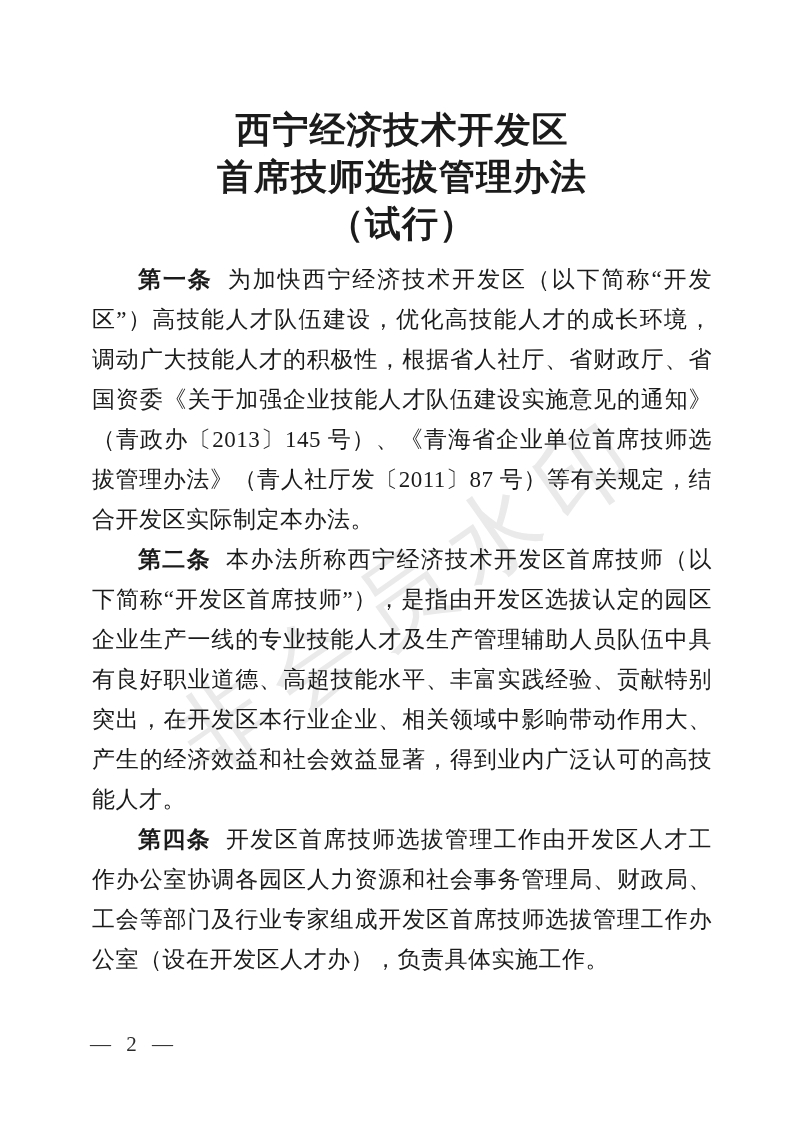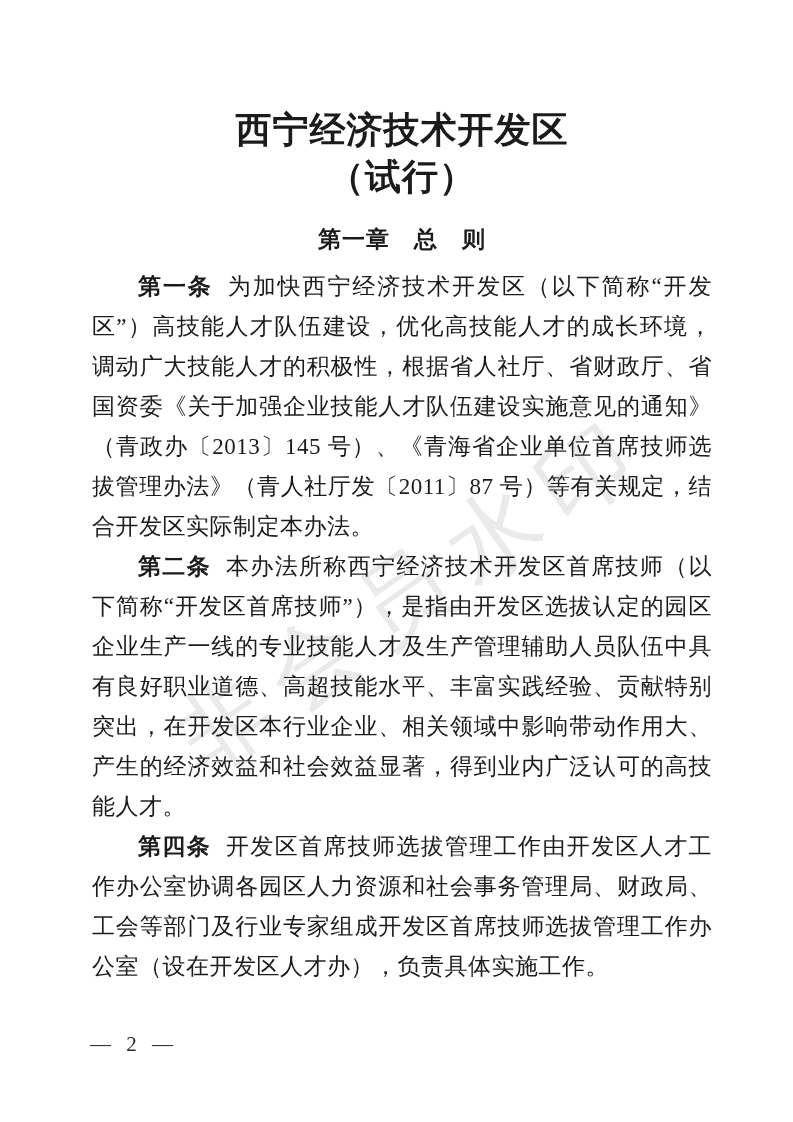--- a/index.html
+++ b/index.html
@@ -79,24 +79,24 @@
 <body>
 
 <div class="page">
 
   <div class="watermark">非会员水印</div>
 
   <div class="content">
 
     <div class="doc-title">
       <div>西宁经济技术开发区</div>
+      <div>首席技师选拔管理办法</div>
       <div>（试行）</div>
     </div>
 
-    <div class="chapter">第一章　总　则</div>
 
     <div class="body-text">
 
       <p><span class="para-num">第一条</span><span>为加快西宁经济技术开发区（以下简称“开发区”）高技能人才队伍建设，优化高技能人才的成长环境，调动广大技能人才的积极性，根据省人社厅、省财政厅、省国资委《关于加强企业技能人才队伍建设实施意见的通知》（青政办〔2013〕145 号）、《青海省企业单位首席技师选拔管理办法》（青人社厅发〔2011〕87 号）等有关规定，结合开发区实际制定本办法。</span></p>
 
       <p><span class="para-num">第二条</span><span>本办法所称西宁经济技术开发区首席技师（以下简称“开发区首席技师”），是指由开发区选拔认定的园区企业生产一线的专业技能人才及生产管理辅助人员队伍中具有良好职业道德、高超技能水平、丰富实践经验、贡献特别突出，在开发区本行业企业、相关领域中影响带动作用大、产生的经济效益和社会效益显著，得到业内广泛认可的高技能人才。</span></p>
 
 
       <p><span class="para-num">第四条</span><span>开发区首席技师选拔管理工作由开发区人才工作办公室协调各园区人力资源和社会事务管理局、财政局、工会等部门及行业专家组成开发区首席技师选拔管理工作办公室（设在开发区人才办），负责具体实施工作。</span></p>
 

